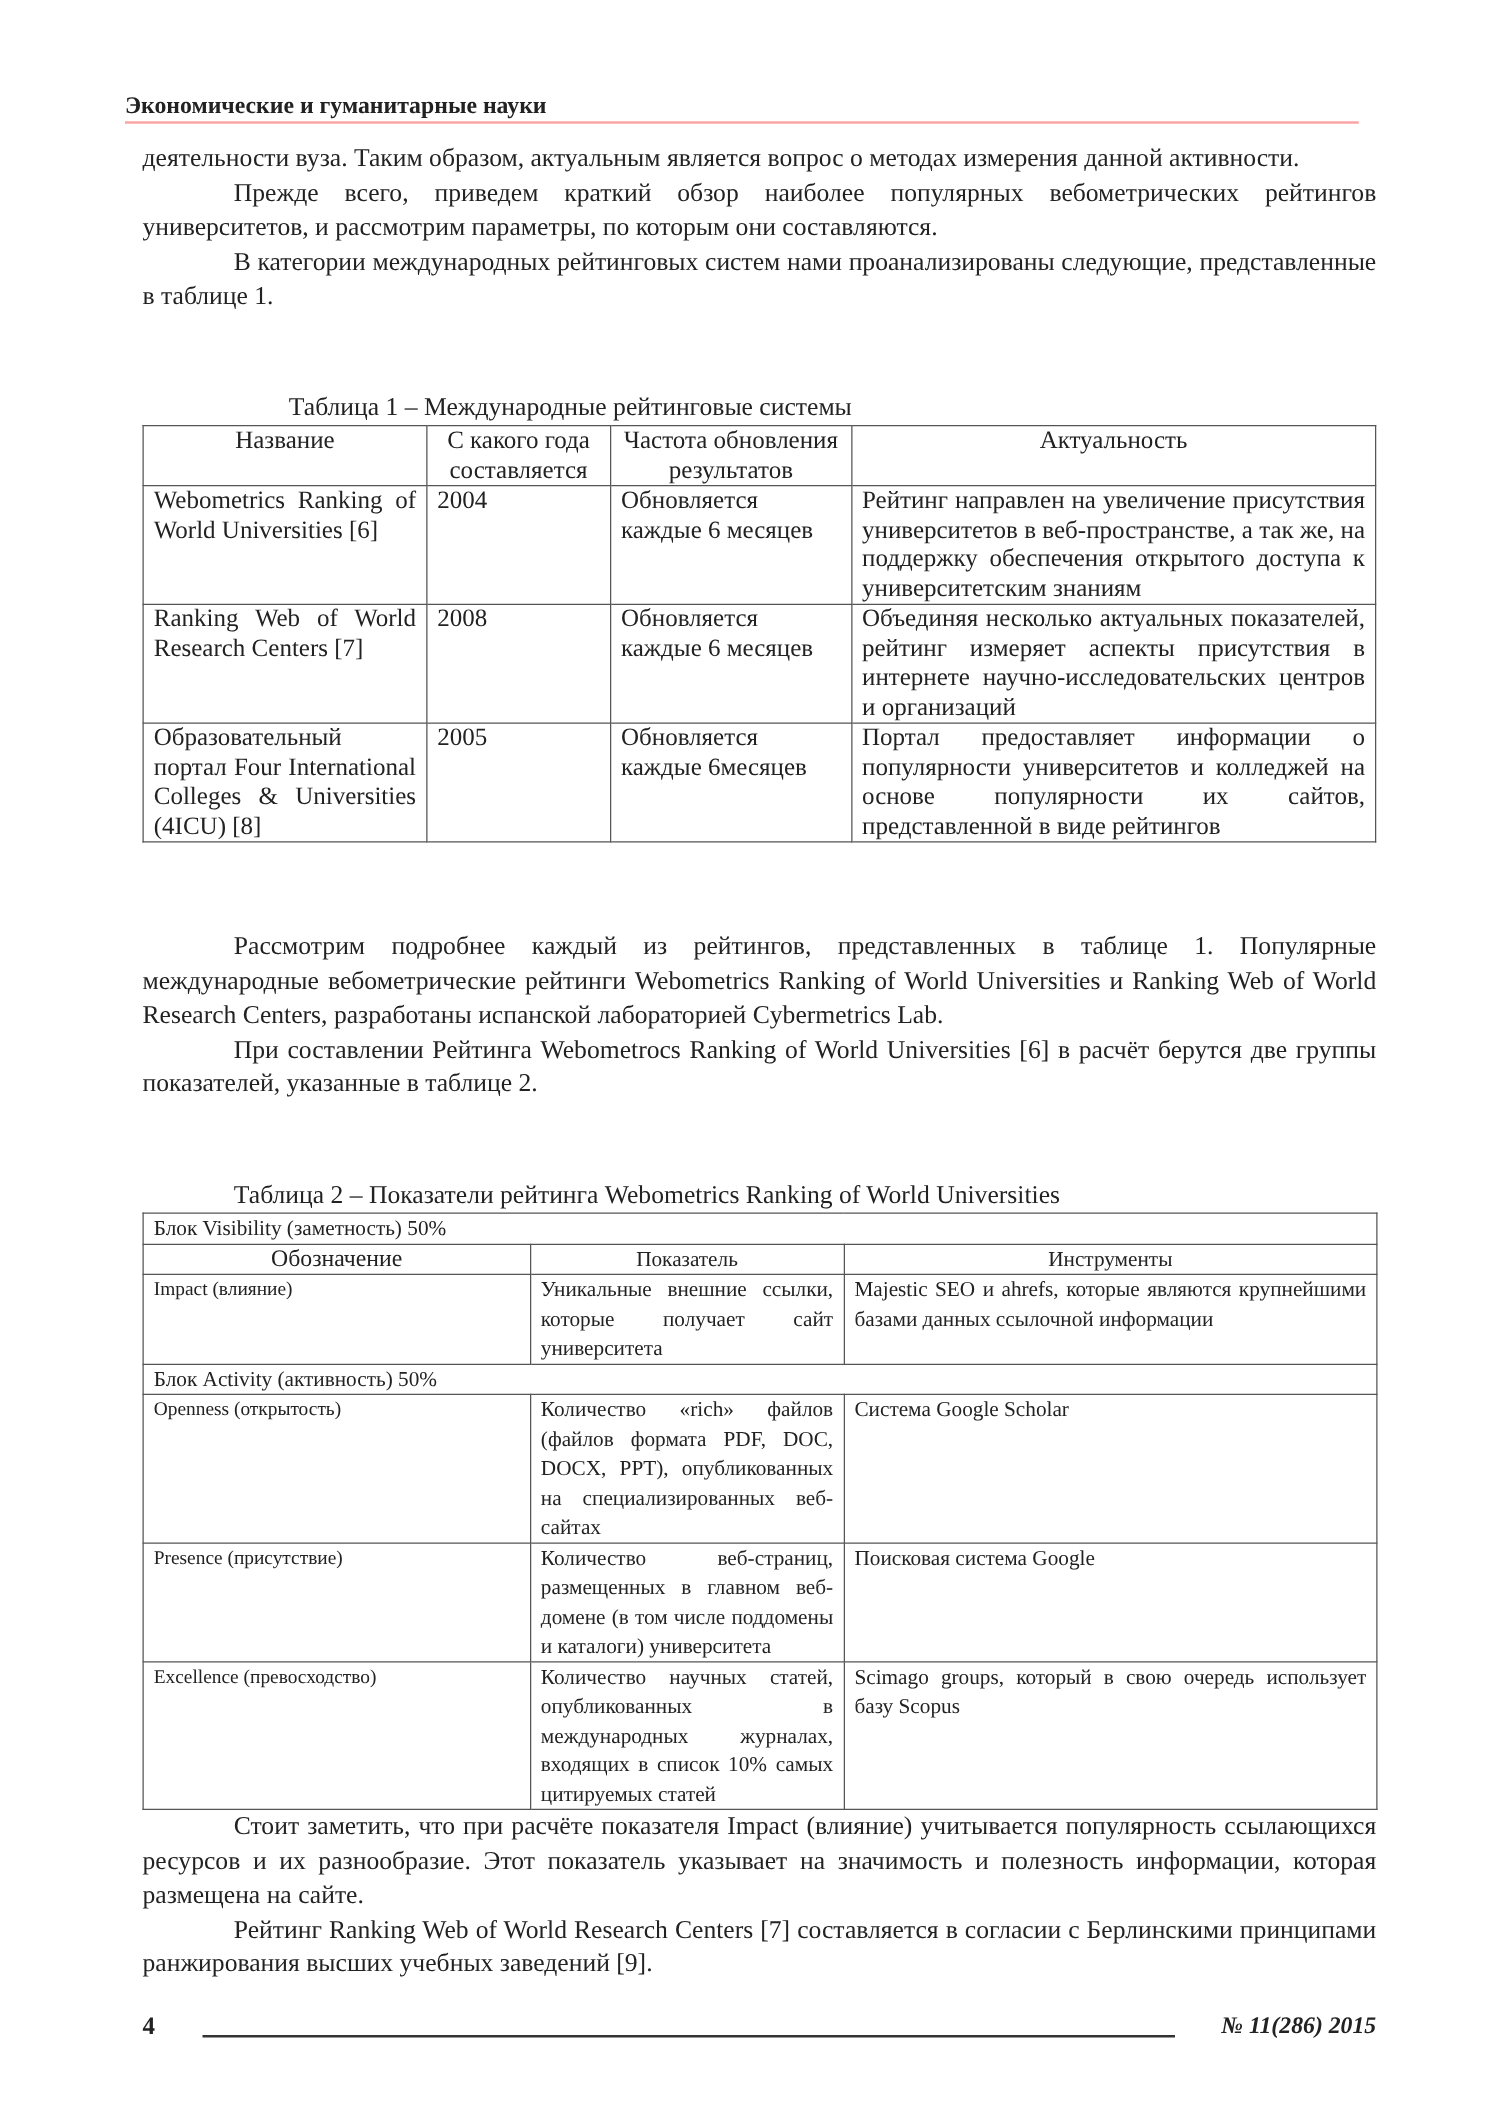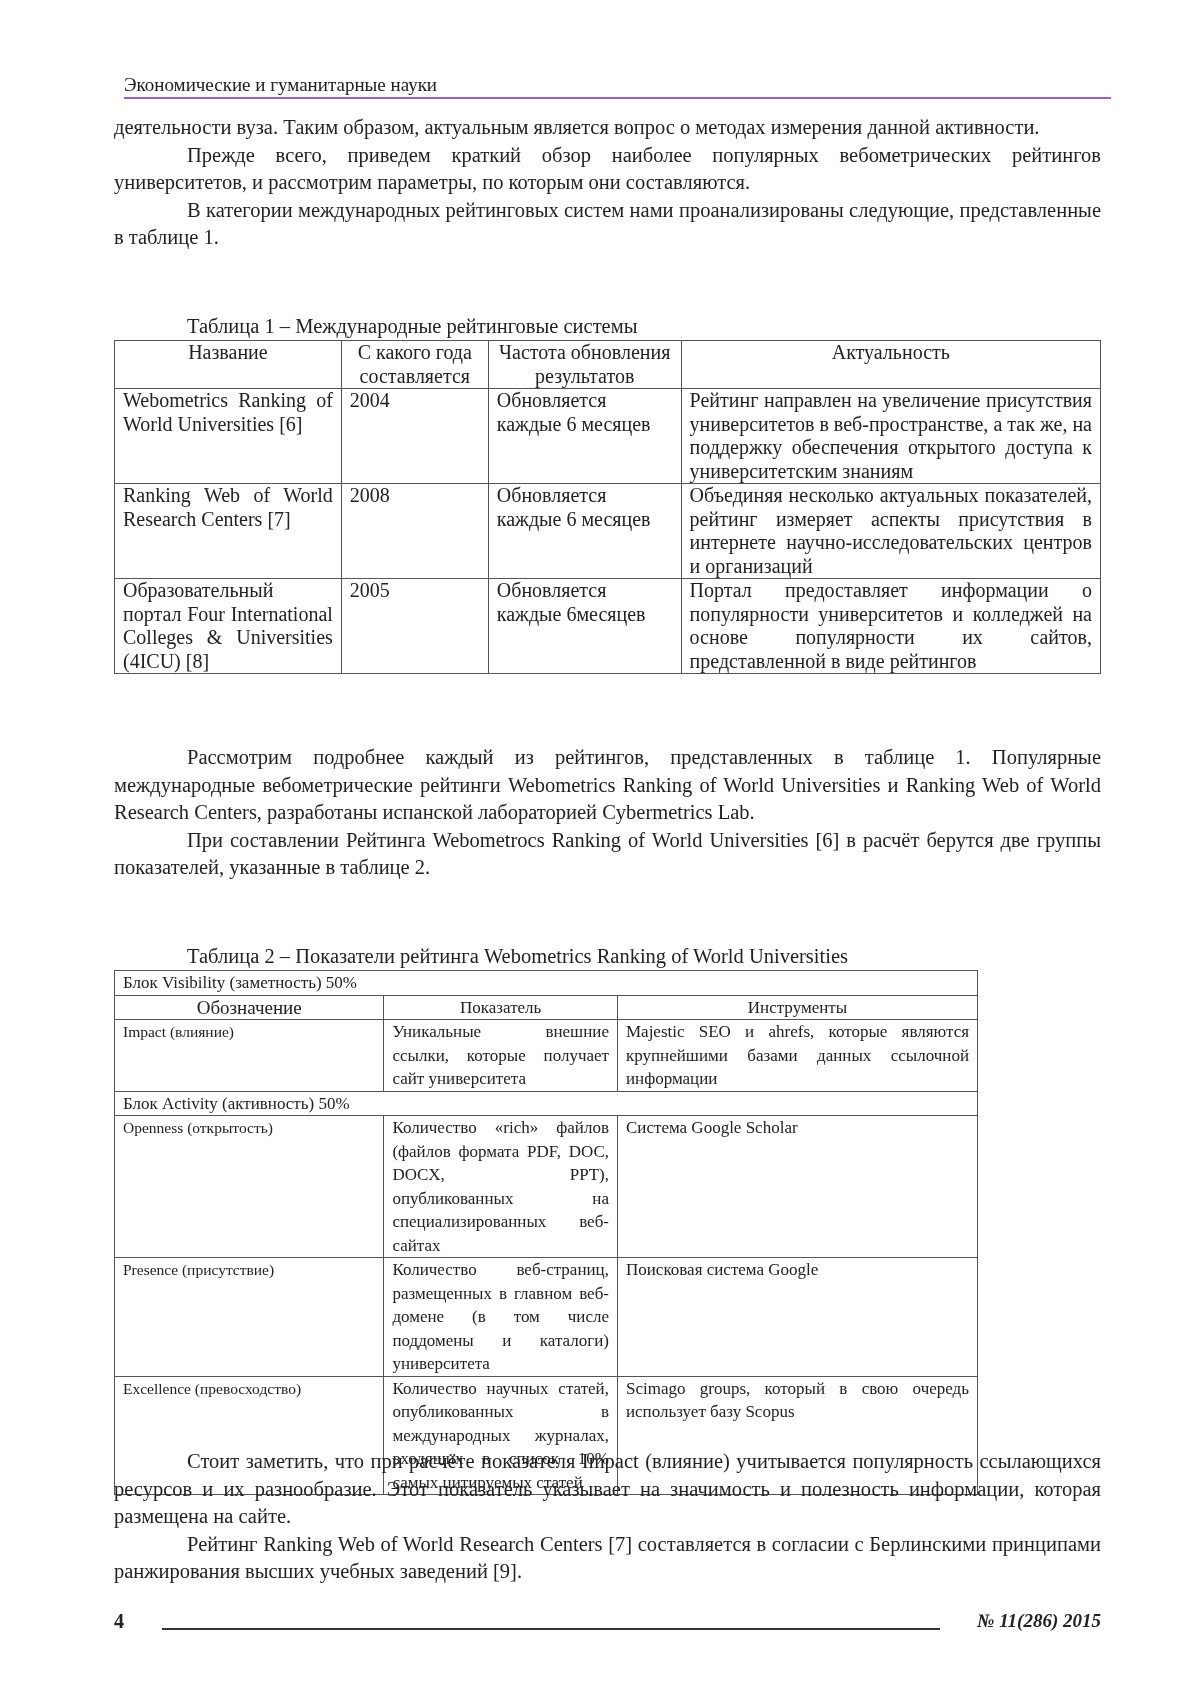--- a/index.html
+++ b/index.html
@@ -2,23 +2,23 @@
 <html><head>
 <meta charset="utf-8">
 <style>
   html, body { margin: 0; padding: 0; background: #ffffff; }
   body {
     width: 1200px; height: 1698px; position: relative; overflow: hidden;
     font-family: "Liberation Serif", "DejaVu Serif", serif;
     color: #222;
   }
   .running-head {
-    position: absolute; left: 124px; top: 74px; width: 987px;
-    font-weight: normal; font-size: 19px; line-height: 22px;
-    border-bottom: 2px solid #8b5cf6; padding-bottom: 1px;
+    position: absolute; left: 100px; top: 74px; width: 987px;
+    font-weight: bold; font-size: 19px; line-height: 22px;
+    border-bottom: 2px solid #fca5a5; padding-bottom: 1px;
   }
   .body-text {
     position: absolute; left: 114px; width: 987px;
     font-size: 20.5px; line-height: 27.5px; text-align: justify;
   }
   .body-text p { margin: 0; }
   .indent { text-indent: 73px; }
   .caption {
     position: absolute; left: 187px; font-size: 20.5px; line-height: 24px;
   }
@@ -27,41 +27,41 @@
     font-size: 20px; line-height: 23.5px;
   }
   table.t td, table.t th {
     border: 1.5px solid #555; vertical-align: top; padding: 0 8px;
     font-weight: normal;
   }
   table.t th { text-align: center; }
   .just { text-align: justify; text-align-last: left; }
   .center { text-align: left; }
   #t1 { left: 114px; top: 340px; width: 987px; }
-  #t2 { left: 114px; top: 970px; width: 864px; font-size: 17px; }
+  #t2 { left: 114px; top: 970px; width: 988px; font-size: 17px; }
   #t2 td.label { font-size: 15.5px; }
   .footer {
     position: absolute; left: 114px; top: 1610px; width: 987px; height: 26px;
   }
   .page-num { position: absolute; left: 0; top: 0; font-weight: bold; font-size: 20px; }
   .footer-rule { position: absolute; left: 48px; top: 18px; width: 778px; border-top: 2px solid #333; }
   .issue { position: absolute; right: 0; top: 0; font-weight: bold; font-style: italic; font-size: 19px; }
 </style>
 </head>
 <body>
 
 <div class="running-head">Экономические и гуманитарные науки</div>
 
 <div class="body-text" style="top:114px;">
   <p>деятельности вуза. Таким образом, актуальным является вопрос о методах измерения данной активности.</p>
   <p class="indent">Прежде всего, приведем краткий обзор наиболее популярных вебометрических рейтингов университетов, и рассмотрим параметры, по которым они составляются.</p>
   <p class="indent">В категории международных рейтинговых систем нами проанализированы следующие, представленные в таблице 1.</p>
 </div>
 
-<div class="caption" style="top:314px;">Таблица 1 – Международные рейтинговые системы</div>
+<div class="caption" style="top:314px;margin-left:44px;">Таблица 1 – Международные рейтинговые системы</div>
 
 <table class="t" id="t1">
   <colgroup>
       <col style="width:227px">
       <col style="width:147px">
       <col style="width:193px">
       <col style="width:420px">
     </colgroup>
   <tbody>
       <tr>

